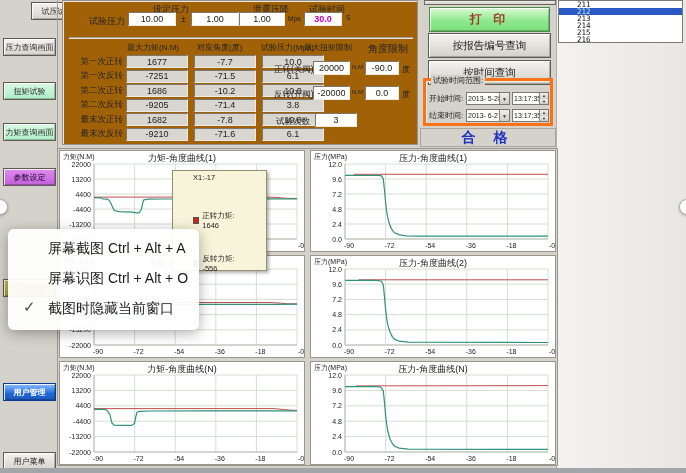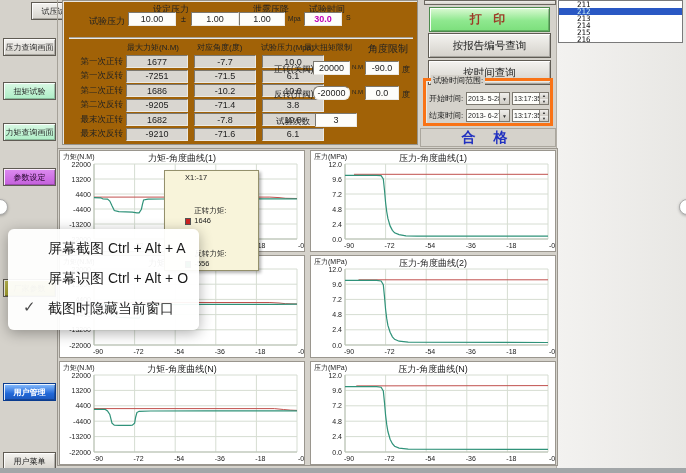--- a/index.html
+++ b/index.html
@@ -50,24 +50,24 @@
   .listbox{position:absolute;left:1px;top:0;width:125px;height:43px;background:#fff;
     border:1px solid #7a7a7a;box-sizing:border-box;overflow:hidden;}
   .li{height:7px;line-height:7px;font-size:7.5px;font-family:"DejaVu Sans Mono",monospace;padding-left:18px;color:#111;}
   .li.sel{background:#2a58c4;color:#c4ecf4;}
   
   .charts-frame{position:absolute;left:57px;top:148px;width:501px;height:318px;border:1px solid #9a968e;
     background:#d5d2cb;box-sizing:border-box;}
   .chart{position:absolute;background:#fff;border:1px solid #9a968e;box-sizing:border-box;}
   .chart .cy{position:absolute;left:3px;top:1px;font-size:7px;color:#222;}
   .chart .ct{position:absolute;left:0;right:0;top:1px;text-align:center;font-size:9px;color:#222;}
-  .legend{position:absolute;left:104px;top:19px;width:95px;background:#f8f4da;border:1px solid #94906c;
+  .legend{position:absolute;left:112px;top:19px;width:95px;background:#f8f4da;border:1px solid #94906c;
     box-shadow:2px 2px 3px rgba(0,0,0,.3);font-size:7.5px;padding:2px 20px;z-index:5;box-sizing:border-box;}
   .legend .lt{margin-bottom:1px;}
-  .legend .le{display:flex;align-items:flex-end;height:9px;margin-top:34px;}
+  .legend .le{display:flex;align-items:center;height:9px;margin-top:34px;}
   .legend .sw{width:7px;height:7px;margin-right:3px;border:1px solid #555;box-sizing:border-box;}
   
   .ctxmenu{position:absolute;left:8px;top:229px;width:191px;height:101px;background:rgba(255,255,255,.94);
     border-radius:6px;box-shadow:0 3px 14px rgba(0,0,0,.32);z-index:60;padding-top:5px;box-sizing:border-box;}
   .ctxitem{height:30px;display:flex;align-items:center;font-size:14px;color:#1a1a1a;padding-left:40px;position:relative;white-space:nowrap;}
   .ctxitem .chk{position:absolute;left:15px;top:4px;font-size:15px;color:#4a4a4a;}
   
   .stub{position:absolute;left:424px;top:0;width:132px;height:5px;background:linear-gradient(#f0efec,#d4d1ca);
     border:1px solid #6b675f;box-sizing:border-box;}
   .notch{position:absolute;width:14px;height:14px;border-radius:50%;background:#fff;border:1px solid #ababab;
@@ -155,21 +155,21 @@
     <span class="lbl" style="left:241px;top:41px;font-size:8px;">最大扭矩限制</span>
     <span class="lbl" style="left:305px;top:41px;font-size:10px;">角度限制</span>
 
     <span class="lbl" style="left:211px;top:63px;font-size:8.5px;">正转(关阀)</span>
     <div class="fld" style="left:250px;top:60px;width:37px;">20000</div>
     <span class="lbl" style="left:289px;top:63px;font-size:6px;">N.M</span>
     <div class="fld" style="left:302px;top:60px;width:34px;">-90.0</div>
     <span class="lbl" style="left:339px;top:63px;font-size:8px;">度</span>
 
     <span class="lbl" style="left:211px;top:88px;font-size:8.5px;">反转(开阀)</span>
-    <div class="fld" style="left:250px;top:85px;width:37px;border-radius:6px;">-20000</div>
+    <div class="fld" style="left:250px;top:85px;width:37px;">-20000</div>
     <span class="lbl" style="left:289px;top:88px;font-size:6px;">N.M</span>
     <div class="fld" style="left:302px;top:85px;width:34px;">0.0</div>
     <span class="lbl" style="left:339px;top:88px;font-size:8px;">度</span>
 
     <span class="lbl" style="left:213px;top:115px;font-size:8.5px;">试验次数</span>
     <div class="fld" style="left:252px;top:112px;width:42px;">3</div>
   </div>
 
   <div class="stub"></div>
   <div class="btn3d" style="position:absolute;left:429px;top:7px;width:119px;height:23px;

